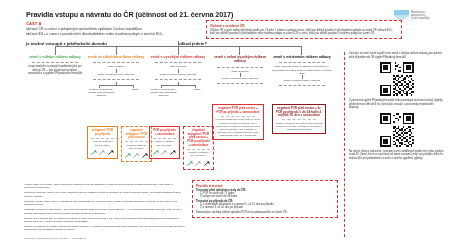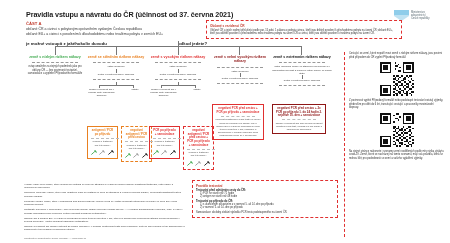--- a/index.html
+++ b/index.html
@@ -78,21 +78,21 @@
   .rules .rh{font-size:2.7px;font-weight:bold;margin-top:1.5px;}
   .rules .ri{font-size:2.55px;line-height:1.3;padding-left:4px;color:#333;}
   .rules .rl{font-size:2.55px;line-height:1.3;margin-top:1.5px;color:#333;}
   .foot{position:absolute;left:24px;bottom:3px;font-size:2.4px;color:#666;}
 </style>
 </head>
 <body>
 
 <div class="page">
 
-  <div class="title">Pravidla vstupu a návratu do ČR (účinnost od 37. června 2021)</div>
+  <div class="title">Pravidla vstupu a návratu do ČR (účinnost od 21. června 2017)</div>
   <div class="part">ČÁST A</div>
   <div class="sub1">občané ČR a cizinci s pobytovým oprávněním vydaným Českou republikou</div>
   <div class="sub2">občané EU+ a cizinci s povolením k dlouhodobému nebo trvalému pobytu v zemích EU+</div>
   <div class="q-left">je možné vstoupit z jakéhokoliv důvodu</div>
   <div class="q-right">odkud jedete?</div>
 
   <div class="logo">
     <div class="logo-mark"></div>
     <div class="logo-txt">
       <div>Ministerstvo</div>

